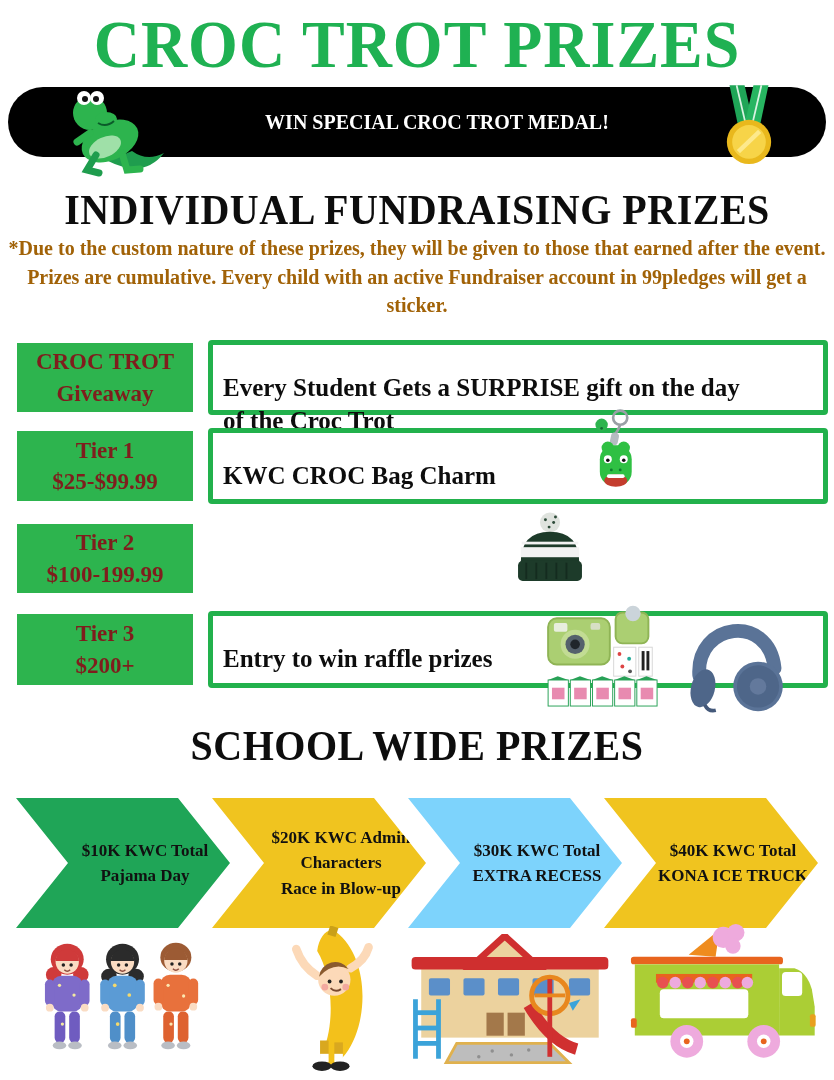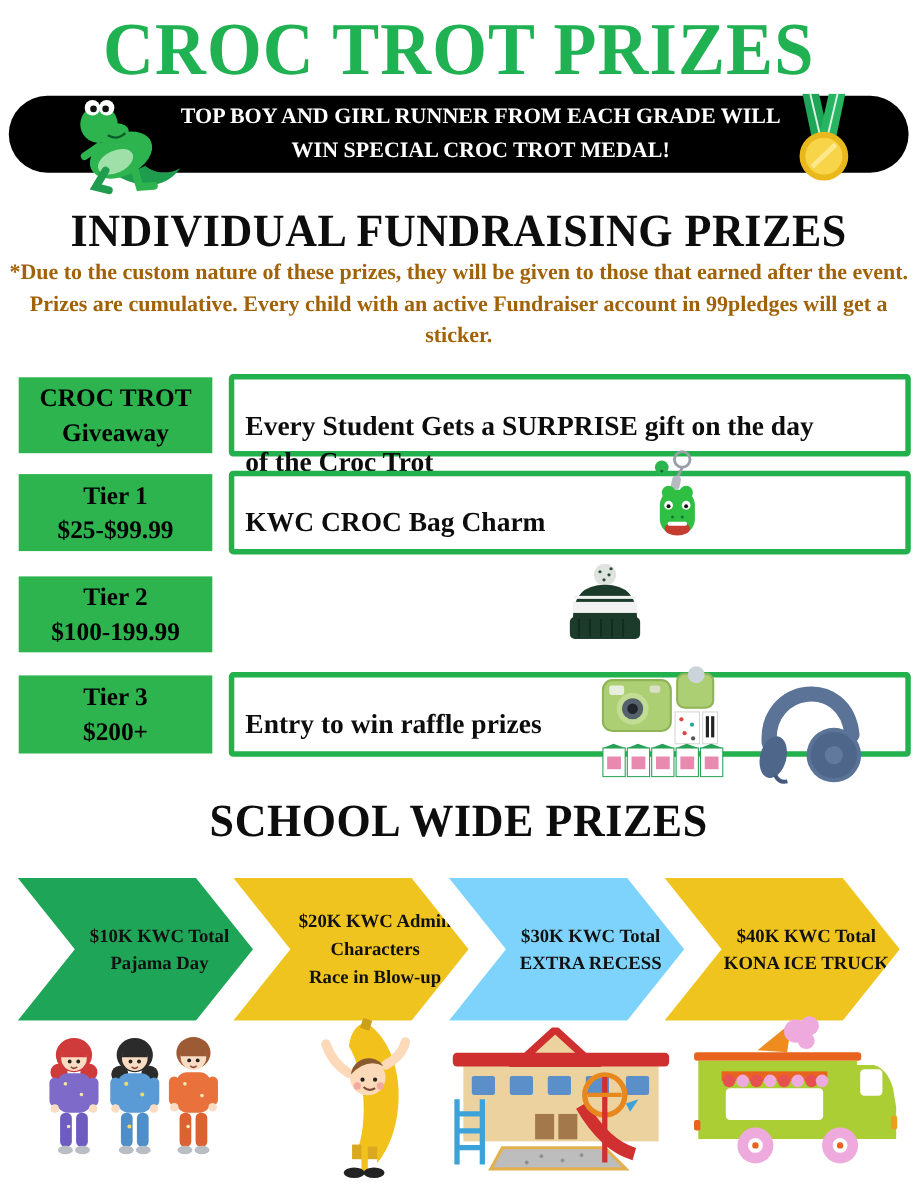--- a/index.html
+++ b/index.html
@@ -39,21 +39,21 @@
     font-size:20px;font-weight:bold;line-height:1.43;
   }
   
   .prize-row{position:absolute;left:0;width:100%;}
   .row-1{top:340px;height:75px;}
   .row-2{top:428px;height:76px;}
   .row-3{top:521px;height:75px;}
   .row-4{top:611px;height:77px;}
   .tier-label{
     position:absolute;left:17px;top:3px;bottom:3px;width:176px;
-    background:#2db44e;color:#000000;
+    background:#2db44e;color:#7f1d1d;
     display:flex;flex-direction:column;align-items:center;justify-content:center;
     font-size:23px;font-weight:bold;line-height:1.35;text-align:center;
   }
   .desc-box{
     position:absolute;left:208px;right:6px;top:0;bottom:0;
     background:#ffffff;border:5px solid #22b14c;border-radius:4px;
     box-sizing:border-box;
   }
   .desc-text{
     font-size:25px;font-weight:bold;color:#0d0d0d;line-height:1.32;
@@ -104,21 +104,20 @@
         <circle cx="42" cy="30" r="17" fill="#2db44e"></circle>
         <ellipse cx="58" cy="36" rx="11" ry="7" fill="#2db44e"></ellipse>
         <circle cx="36" cy="15" r="7" fill="#ffffff"></circle>
           <circle cx="49" cy="15" r="7" fill="#ffffff"></circle>
         <circle cx="37" cy="16" r="3" fill="#111111"></circle>
           <circle cx="48" cy="16" r="3" fill="#111111"></circle>
         <path d="M50 40 q8 5 16 -2" stroke="#0b5b2a" stroke-width="2" fill="none"></path>
       </svg>
     </span>
     <div class="banner-text">
-      <span class="line">TOP BOY AND GIRL RUNNER FROM EACH GRADE WILL</span>
       <span class="line">WIN SPECIAL CROC TROT MEDAL!</span>
     </div>
     <span class="medal">
       <svg width="62" height="82" viewBox="0 0 70 92">
         <polygon points="13,0 30,0 40,44 24,52" fill="#1fa557"></polygon>
         <polygon points="57,0 40,0 30,44 46,52" fill="#27b561"></polygon>
         <line x1="21" y1="0" x2="32" y2="47" stroke="#d9f2e2" stroke-width="2"></line>
         <line x1="49" y1="0" x2="38" y2="47" stroke="#d9f2e2" stroke-width="2"></line>
         <circle cx="35" cy="64" r="25" fill="#e9b81c"></circle>
         <circle cx="35" cy="64" r="19" fill="#f7d448"></circle>

